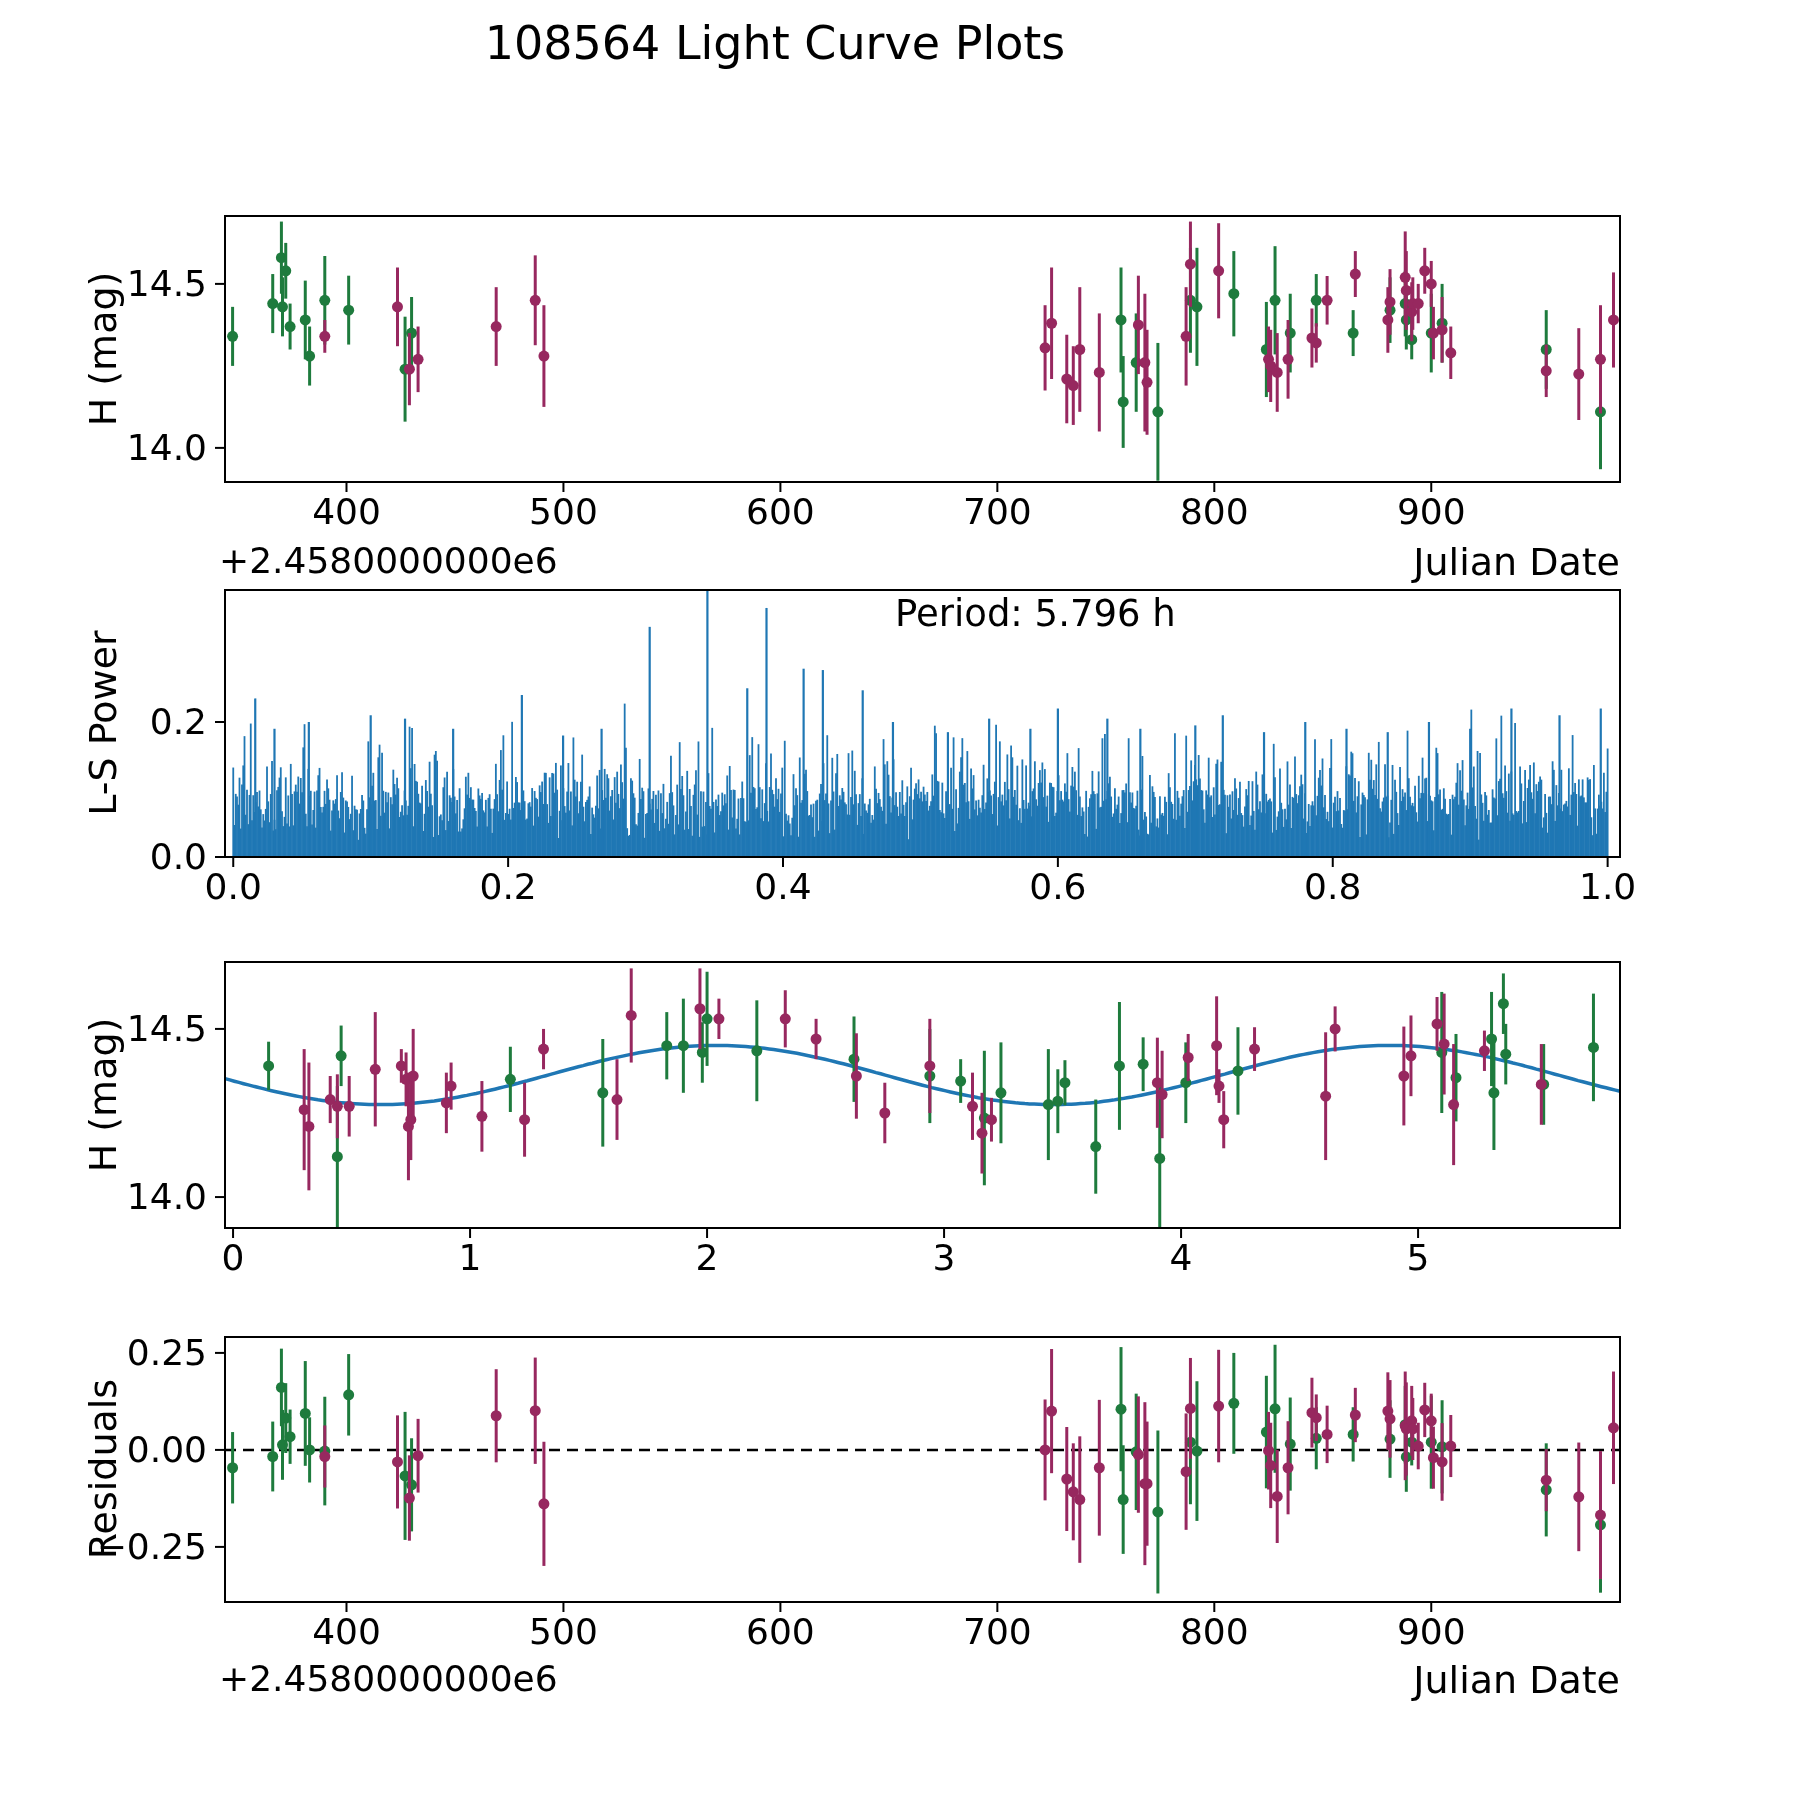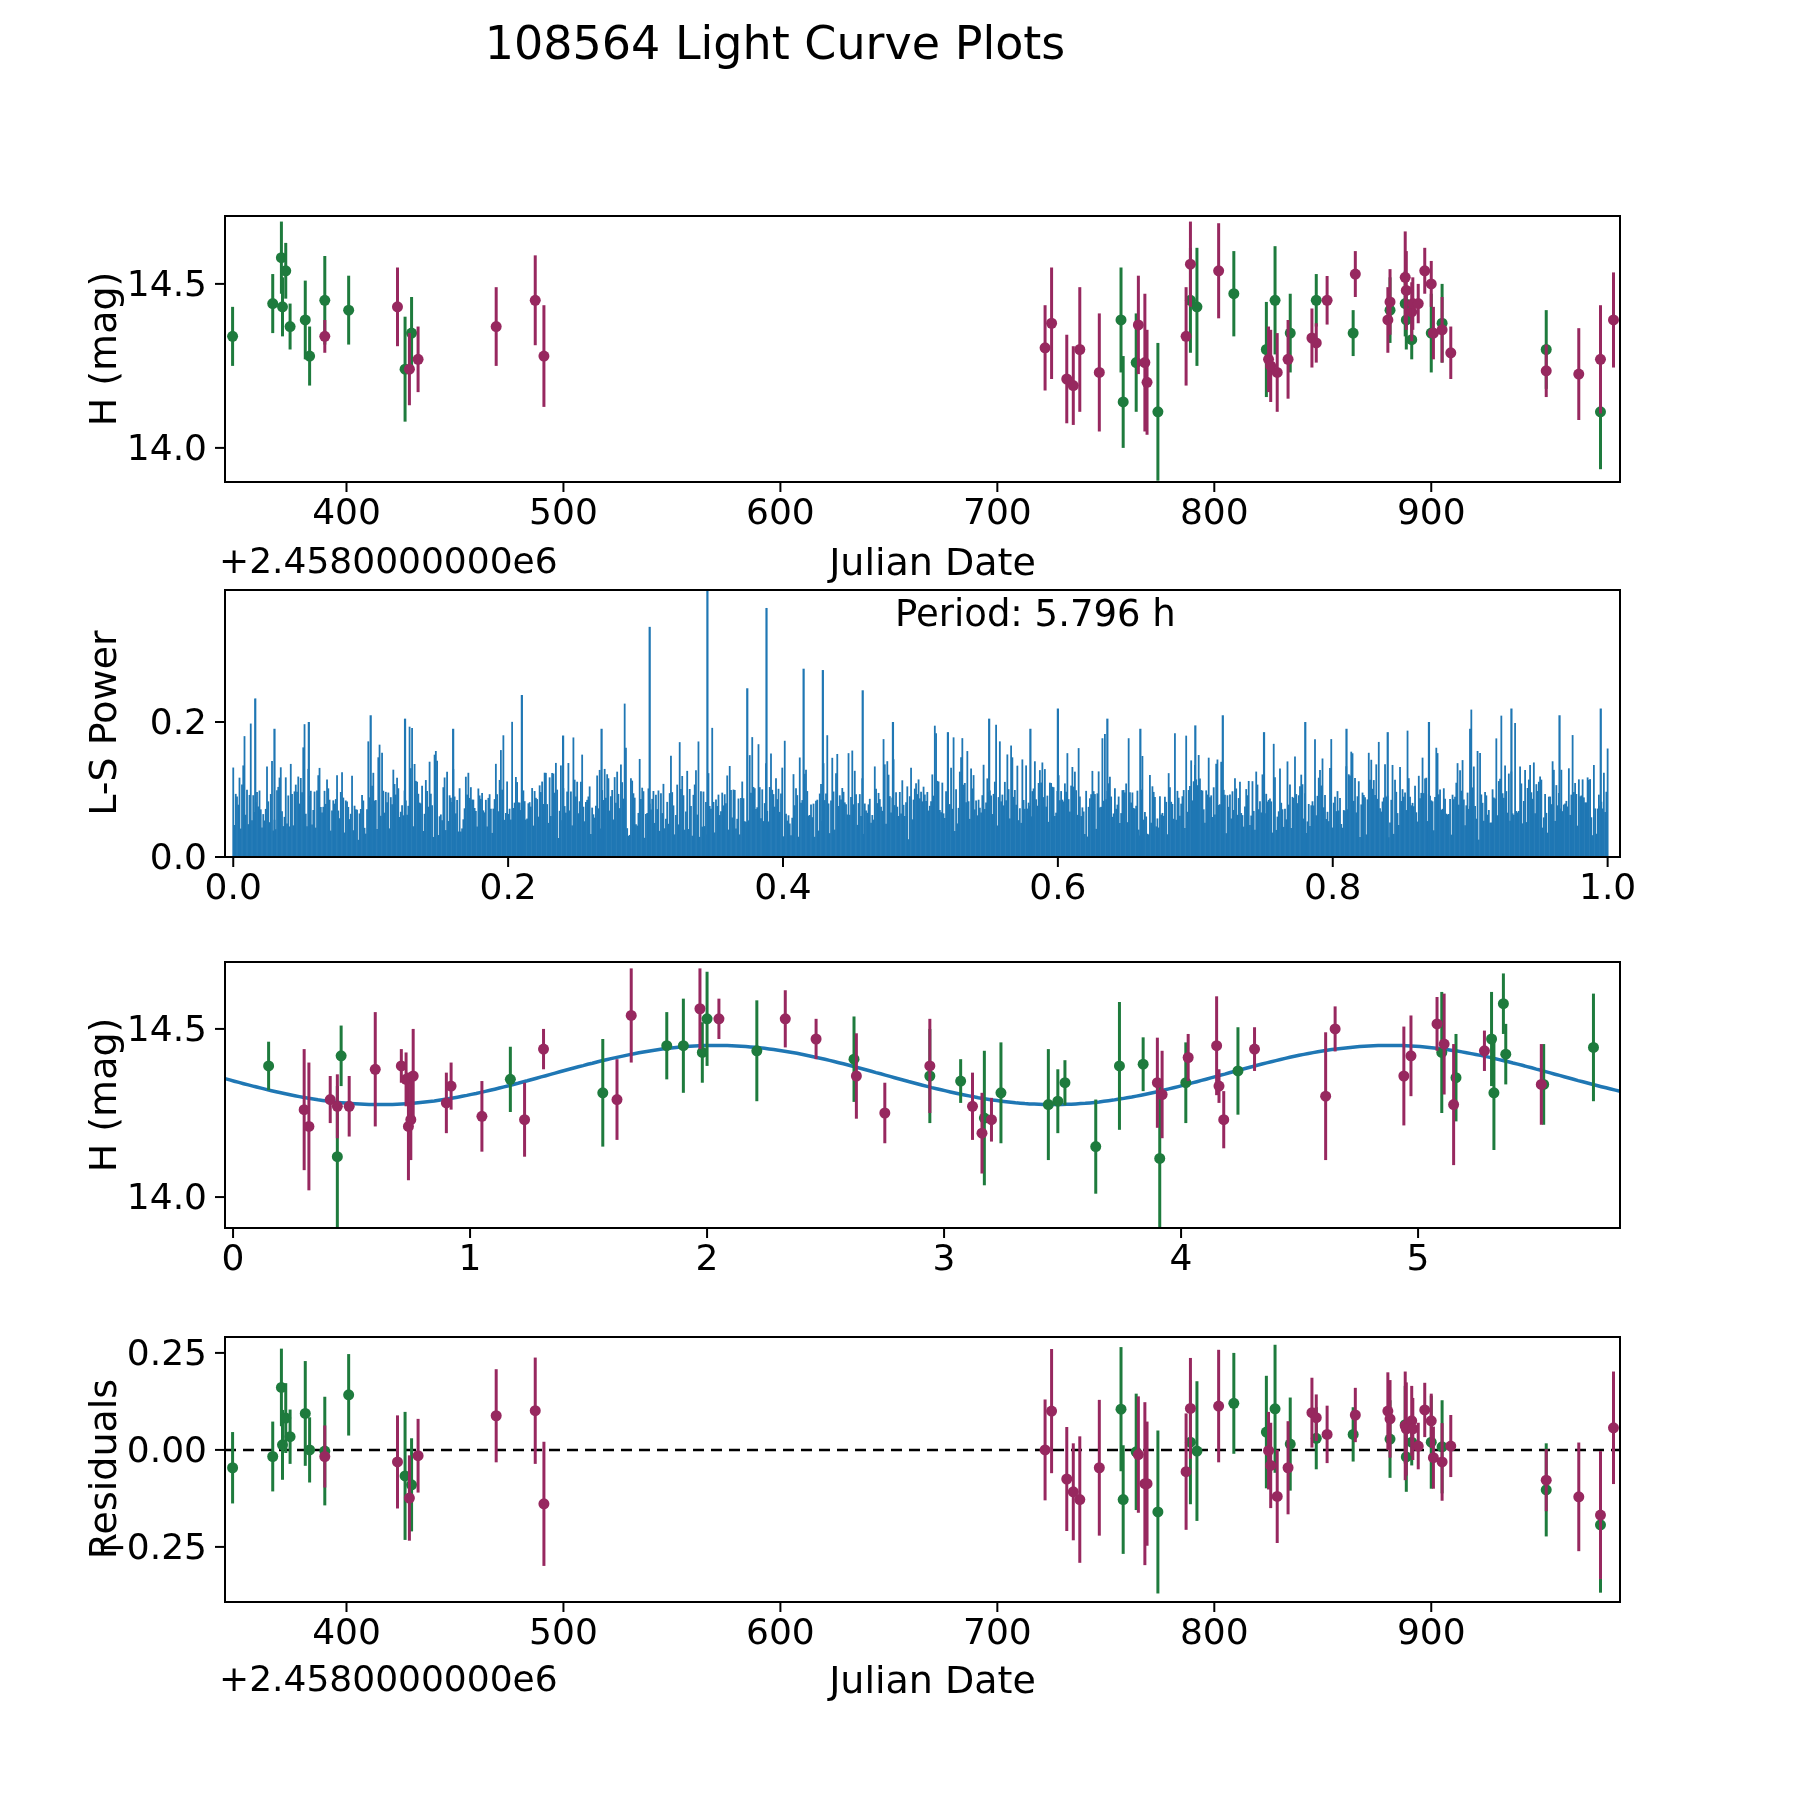--- a/index.html
+++ b/index.html
@@ -9,22 +9,22 @@
     background:#ffffff;
     font-family:"DejaVu Sans", sans-serif;
     color:#000;
     overflow:hidden;
   }
   .fig-title{
     position:absolute;top:16px;left:0;width:1550px;
     text-align:center;font-size:46px;color:#000;
   }
   .xlabel{
-    position:absolute;left:235px;width:1395px;
-    text-align:center;font-size:38px;
+    position:absolute;left:225px;width:1395px;
+    text-align:right;font-size:38px;
   }
   .offset-text{
     position:absolute;left:219px;width:1395px;
     text-align:left;font-size:36px;
   }
   .ylabel{
     position:absolute;
     transform:translate(-50%,-50%) rotate(-90deg);
     white-space:nowrap;font-size:38px;
   }

